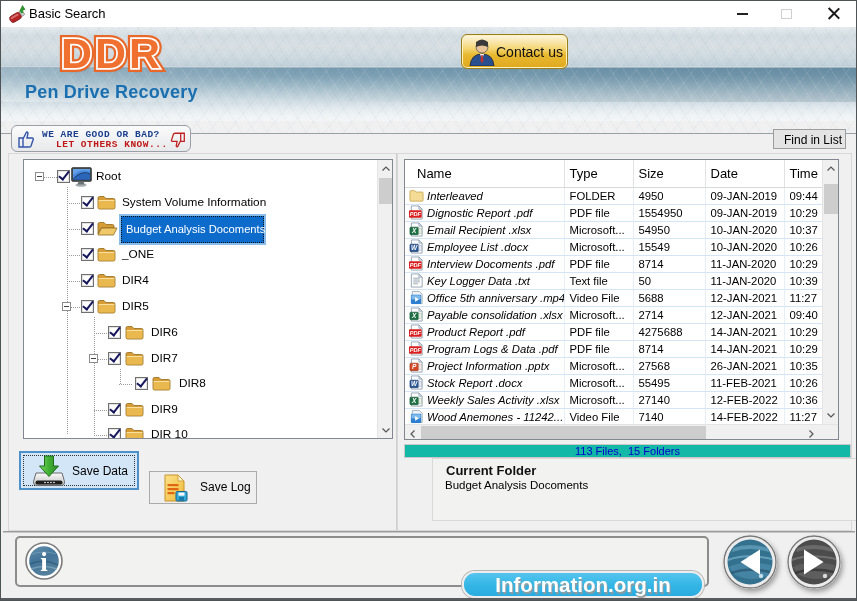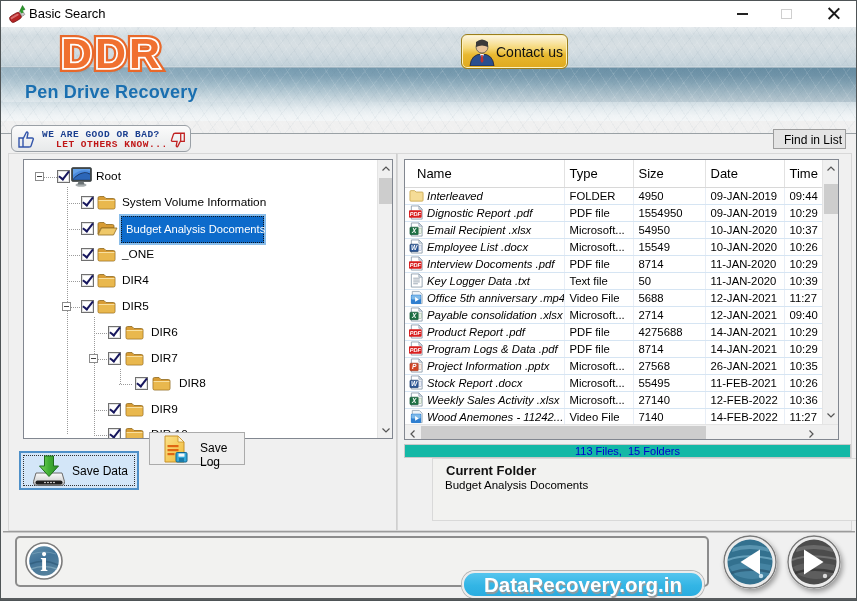--- a/index.html
+++ b/index.html
@@ -88,21 +88,21 @@
 
 #countbar { left:403px; top:443px; width:447px; height:14px; border:1px solid #c9c9c9; background:#14b8a6; text-align:center; font-size:11px; color:#0000cc; line-height:12.5px; }
 #curfolder { left:400px; top:457px; width:445px; height:63px; border:1px solid #d9d9d9; background:#f2f2f0;margin-left:31px; }
 #curfolder .h { position:absolute; left:13px; top:4px; font-size:13px; font-weight:bold; color:#111; }
 #curfolder .v { position:absolute; left:12px; top:20px; font-size:11.5px; color:#000; }
 
 
 #savedata { left:18px; top:450px; width:120px; height:39px; background:#d3e6f8; border:2px solid #4e90c8; }
 #savedata .focus { position:absolute; left:2px; top:2px; right:2px; bottom:2px; border:1px dotted #333; }
 #savedata span { position:absolute; left:51px; top:11px; font-size:12px; }
-#savelog { left:148px; top:431px; width:96px; height:33px; background:#efefef; border:1px solid #ababab; }
+#savelog { left:148px; top:470px; width:108px; height:33px; background:#efefef; border:1px solid #ababab; }
 #savelog span { position:absolute; left:50px; top:8px; font-size:12px; }
 
 
 #hline { left:2px; top:530px; width:852px; height:2px; background:#c8c8c8; border-top:1px solid #9b9b9b; }
 #footer { left:14px; top:535px; width:694px; height:51px; border:2px solid #8c8c8c; border-radius:5px; background:#f2f2f0; }
 #footer .txt { position:absolute; left:56px; top:15px; font-size:11px; color:#000; line-height:14px; width:640px; }
 #infoic { position:absolute; left:8px; top:4px; width:38px; height:38px; }
 .navbtn { border-radius:50%; width:54px; height:54px; }
 #backbtn { left:722px; top:534px; }
 #fwdbtn { left:786px; top:534px; }
@@ -583,14 +583,14 @@
   <circle cx="27" cy="27" r="26" fill="#ececec" stroke="#777" stroke-width="1.4"></circle>
   <circle cx="27" cy="27" r="22.5" fill="#4c4c4c"></circle>
   <path d="M6 32 Q20 24 48 30 L46 40 Q30 48 12 40 Z" fill="#636363" opacity="0.8"></path>
   <path d="M5 25 Q22 18 49 24" stroke="#8a8a8a" stroke-width="2" fill="none" opacity="0.6"></path>
   <path d="M8 38 Q25 32 47 37" stroke="#333" stroke-width="2.5" fill="none" opacity="0.8"></path>
   <path d="M10 13 Q26 7 45 13 L46 17 Q26 11 9 17 Z" fill="#7e7e7e" opacity="0.6"></path>
   <path d="M17 14.5 L36.5 27 L17 39.5 Z" fill="#fff"></path>
   <circle cx="38" cy="41" r="2.2" fill="#e8e8e8" opacity="0.9"></circle>
 </svg>
 
-<div class="abs" id="pill">DataRecovery.org.in</div>
+<div class="abs" id="pill">Information.org.in</div>
 <div class="abs" style="left:0;top:597px;width:855px;height:3px;background:#585c5e"></div>
 
 </body></html>

